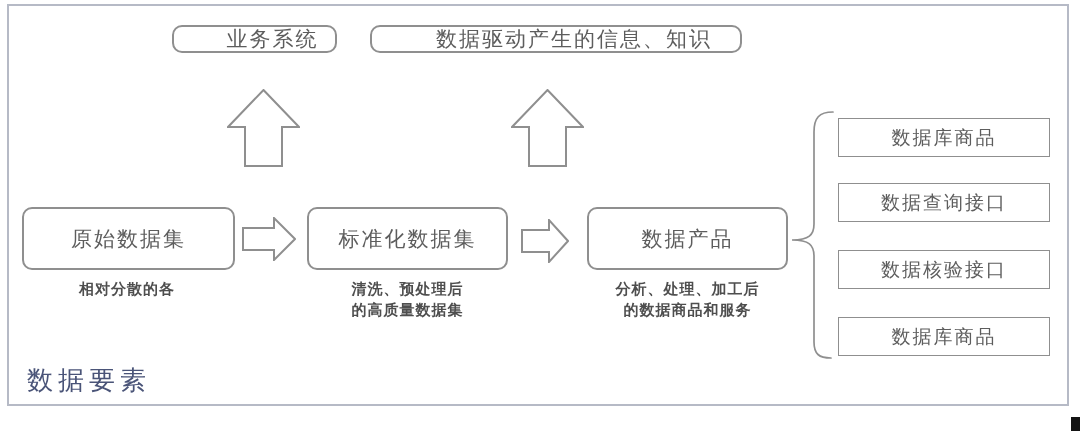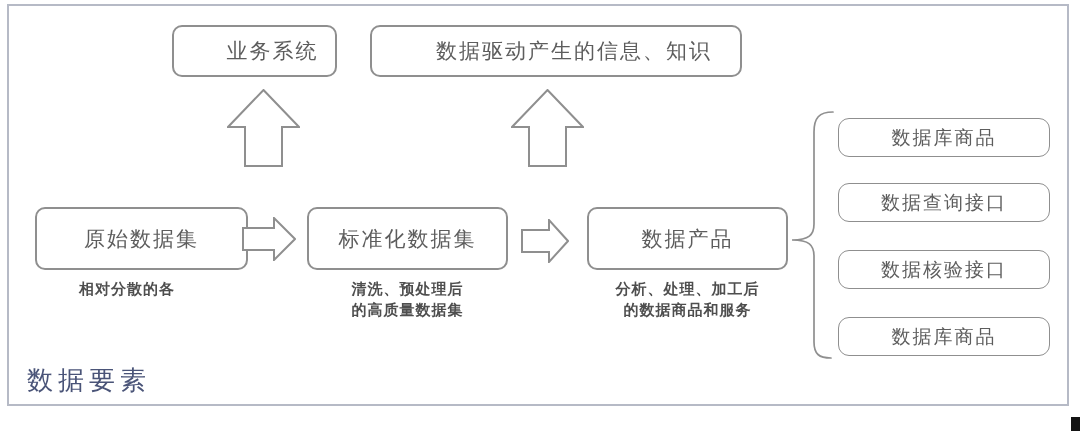--- a/index.html
+++ b/index.html
@@ -18,23 +18,23 @@
   .corner-block {
     position: absolute; left: 1071px; top: 417px; width: 9px; height: 14px;
     background: #141414;
   }
 
   .node {
     position: absolute; display: flex; align-items: center; justify-content: center;
     background: #ffffff; border: 2px solid #8f8f8f; border-radius: 10px;
     color: #5d5d5d; letter-spacing: 2px; white-space: nowrap;
   }
-  .node.top   { height: 52px; top: 25px; font-size: 21px; padding-left: 36px; }
+  .node.top   { height: 28px; top: 25px; font-size: 21px; padding-left: 36px; }
   .node.mid   { height: 63px; top: 207px; font-size: 21px; }
-  .node.out   { height: 39px; left: 838px; width: 212px; font-size: 19px; border-width: 1.6px; border-radius: 11px; }
+  .node.out   { height: 39px; left: 838px; width: 212px; font-size: 19px; border-width: 1.6px; border-radius: 0; }
 
   .caption {
     position: absolute; top: 278px; text-align: center;
     font-size: 15px; line-height: 21px; color: #4e4e4e; letter-spacing: 1px; font-weight: bold;
   }
   .caption span { display: block; }
 
   .arrow { position: absolute; }
   .arrow svg { display: block; }
 
@@ -62,21 +62,21 @@
     <svg width="73" height="78" viewBox="0 0 73 78">
       <polygon points="36.5,1 72,38 55,38 55,77 18,77 18,38 1,38" fill="#ffffff" stroke="#8f8f8f" stroke-width="2" stroke-linejoin="miter"></polygon>
     </svg>
   </div>
   <div class="arrow" style="left:511px; top:89px;">
     <svg width="73" height="78" viewBox="0 0 73 78">
       <polygon points="36.5,1 72,38 55,38 55,77 18,77 18,38 1,38" fill="#ffffff" stroke="#8f8f8f" stroke-width="2" stroke-linejoin="miter"></polygon>
     </svg>
   </div>
 
-  <div class="node mid" style="left:35px; width:213px;">
+  <div class="node mid" style="left:22px; width:213px;">
     <span>原始数据集</span>
   </div>
 
   <div class="arrow" style="left:242px; top:217px;">
     <svg width="54" height="44" viewBox="0 0 54 44">
       <polygon points="1,11 32,11 32,1 53,22 32,43 32,33 1,33" fill="#ffffff" stroke="#8f8f8f" stroke-width="2" stroke-linejoin="miter"></polygon>
     </svg>
   </div>
 
   <div class="node mid" style="left:307px; width:201px;">

